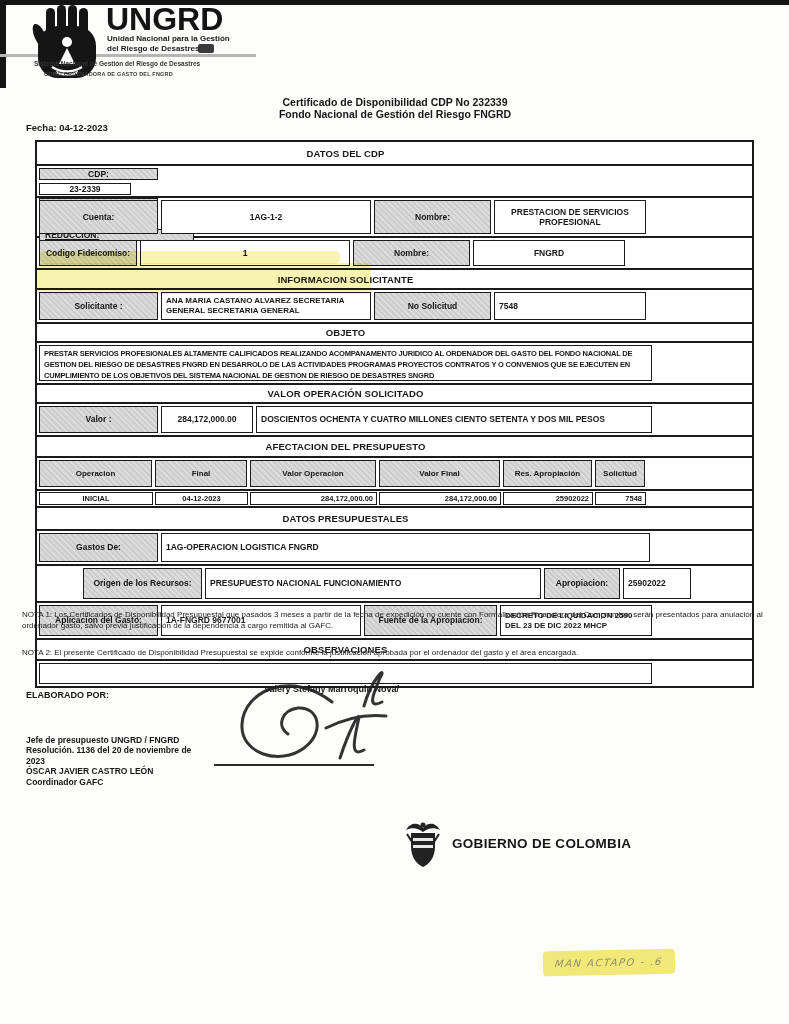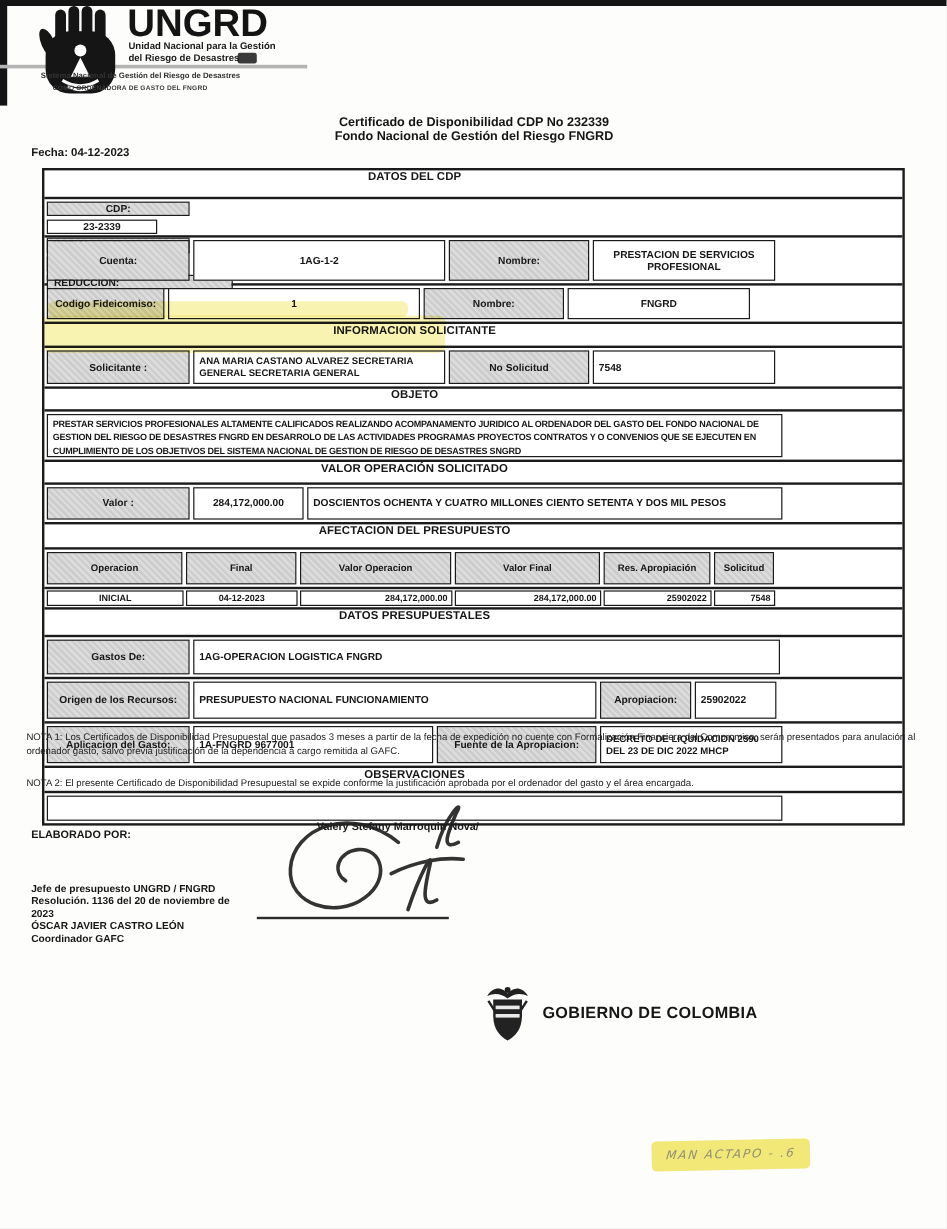--- a/index.html
+++ b/index.html
@@ -11,21 +11,21 @@
   .acronym{position:absolute;left:106px;top:1px;font-size:32px;font-weight:900;letter-spacing:0px;color:#141414;}
   .tagline{position:absolute;left:107px;top:34px;font-size:8px;font-weight:bold;line-height:10px;color:#1a1a1a;}
   .sysline{position:absolute;left:34px;top:60px;font-size:6.5px;font-weight:bold;color:#333;}
   .roleline{position:absolute;left:44px;top:71px;font-size:5.5px;font-weight:bold;color:#3a3a3a;letter-spacing:.2px;}
   .graystreak{position:absolute;left:0;top:54px;width:256px;height:3px;background:#b5b5b5;}
   .blackblob{position:absolute;left:198px;top:44px;width:16px;height:9px;background:#3a3a3a;border-radius:2px;}
   .doctitle{position:absolute;left:145px;top:96px;width:500px;text-align:center;font-size:10.5px;font-weight:bold;line-height:12px;}
   .fecha{position:absolute;left:26px;top:122px;font-size:9.5px;font-weight:bold;}
   
   .tbl{position:absolute;left:35px;top:140px;width:719px;border:2px solid #1b1b1b;background:#fff;box-sizing:border-box;}
-  .srow{border-bottom:2px solid #1b1b1b;display:flex;align-items:flex-start;}
+  .srow{border-bottom:2px solid #1b1b1b;display:flex;align-items:center;}
   .stitle{width:617px;text-align:center;font-weight:bold;font-size:9.5px;letter-spacing:.1px;}
   .trow{display:flex;gap:3px;padding:2px 0 2px 2px;border-bottom:2px solid #1b1b1b;align-items:stretch;}
   .trow.last{border-bottom:none;}
   .cell{border:1.5px solid #1b1b1b;font-weight:bold;font-size:8.5px;display:flex;align-items:center;box-sizing:border-box;line-height:1.2;background:#fff;}
   .lab{background:repeating-linear-gradient(45deg,#cdcdcd 0 2px,#dcdcdc 2px 4px);justify-content:center;text-align:center;}
   .labL{justify-content:flex-start;padding-left:5px;text-align:left;}
   .ctr{justify-content:center;text-align:center;}
   .lft{justify-content:flex-start;padding-left:4px;text-align:left;}
   .rgt{justify-content:flex-end;padding-right:3px;}
   .thin{border-width:1px;font-size:7.5px;}
@@ -89,21 +89,21 @@
     </div>
 
     <div class="trow" style="height:26px;flex-direction:column;">
       <div class="cell lab ctr" style="width:119px;">CDP:</div>
       <div class="cell ctr" style="width:92px;">23-2339</div>
       <div class="cell lab labL" style="width:119px;">
         <span>INICIAL:</span>
         <span style="margin-left:16px;">X</span>
       </div>
       <div class="cell lab labL" style="width:117px;">ADICION:</div>
-      <div class="cell lab labL" style="width:155px;">REDUCCION:</div>
+      <div class="cell lab labL" style="width:155px;text-decoration:underline;">REDUCCION:</div>
     </div>
 
     <div class="trow" style="height:34px;">
       <div class="cell lab ctr" style="width:119px;">Cuenta:</div>
       <div class="cell ctr" style="width:210px;">1AG-1-2</div>
       <div class="cell lab ctr" style="width:117px;">Nombre:</div>
       <div class="cell ctr" style="width:152px;padding:0 6px;">PRESTACION DE SERVICIOS PROFESIONAL</div>
     </div>
 
     <div class="trow" style="height:26px;">
@@ -167,21 +167,21 @@
     <div class="srow" style="height:21px;">
       <div class="stitle">DATOS PRESUPUESTALES</div>
     </div>
 
     <div class="trow" style="height:29px;">
       <div class="cell lab ctr" style="width:119px;">Gastos De:</div>
       <div class="cell lft" style="width:489px;">1AG-OPERACION LOGISTICA FNGRD</div>
     </div>
 
     <div class="trow" style="height:31px;">
-      <div class="cell lab ctr" style="width:119px;">Origen de los Recursos:</div>
+      <div class="cell lab ctr" style="width:119px;margin-left:44px;">Origen de los Recursos:</div>
       <div class="cell lft" style="width:336px;">PRESUPUESTO NACIONAL FUNCIONAMIENTO</div>
       <div class="cell lab ctr" style="width:76px;">Apropiacion:</div>
       <div class="cell lft" style="width:68px;">25902022</div>
     </div>
 
     <div class="trow" style="height:31px;">
       <div class="cell lab ctr" style="width:119px;">Aplicacion del Gasto:</div>
       <div class="cell lft" style="width:200px;">1A-FNGRD 9677001</div>
       <div class="cell lab ctr" style="width:133px;">Fuente de la Apropiacion:</div>
       <div class="cell lft" style="width:152px;font-size:8px;padding-right:14px;">DECRETO DE LIQUIDACION 2590 DEL 23 DE DIC 2022 MHCP</div>

